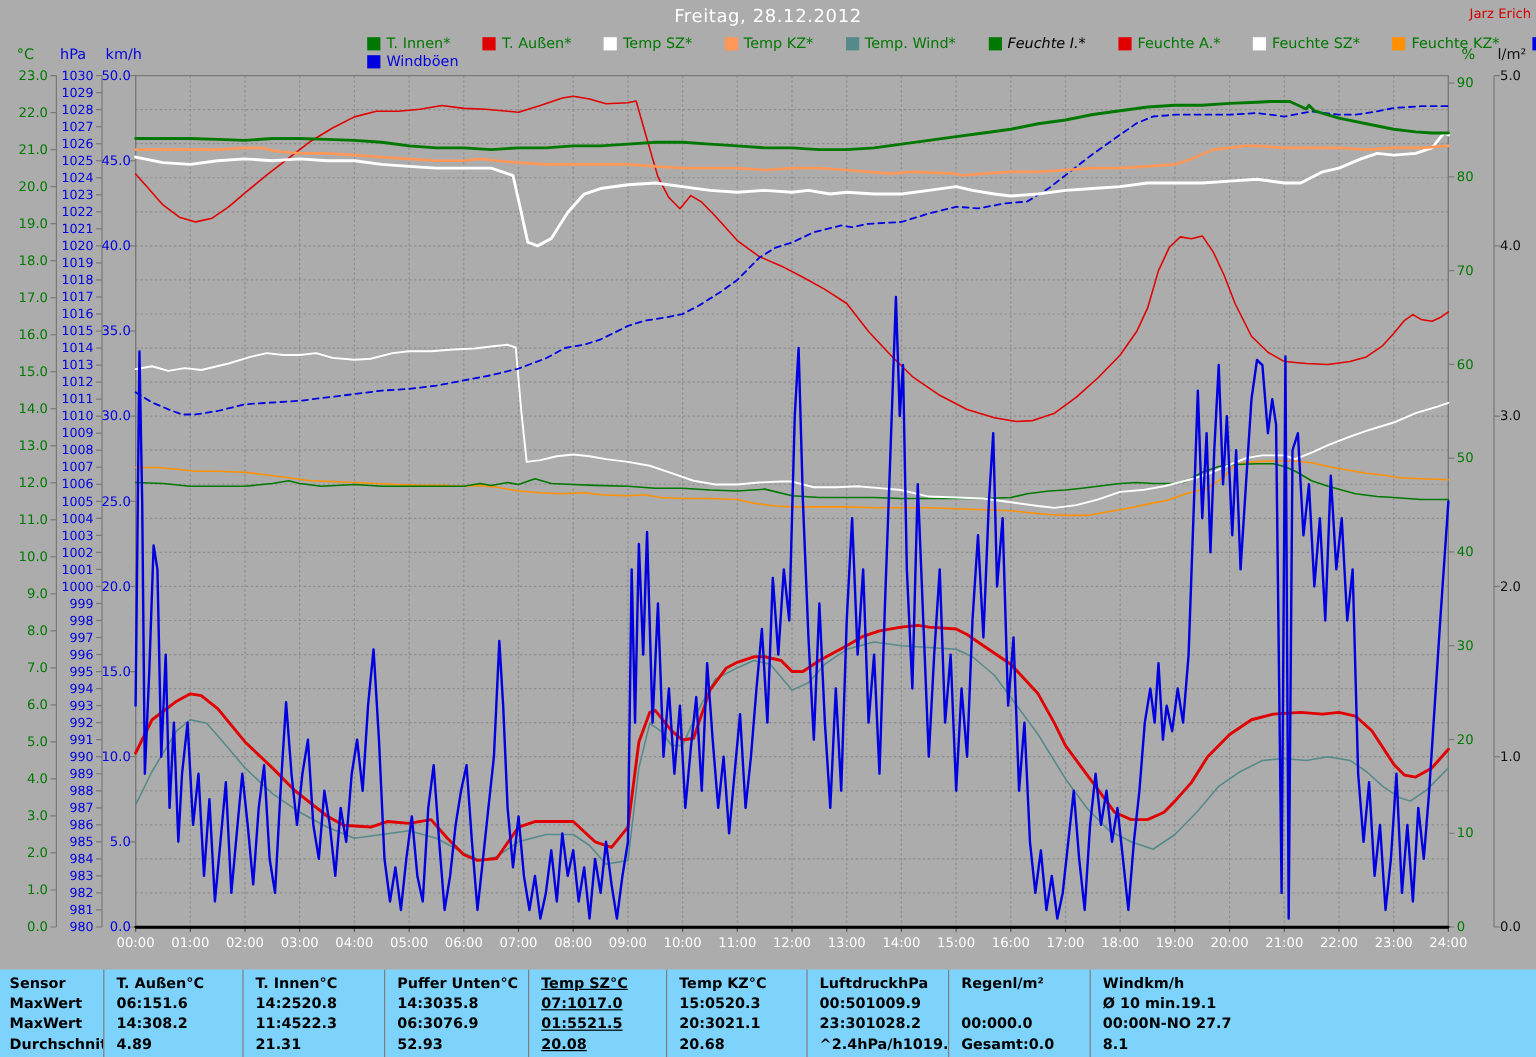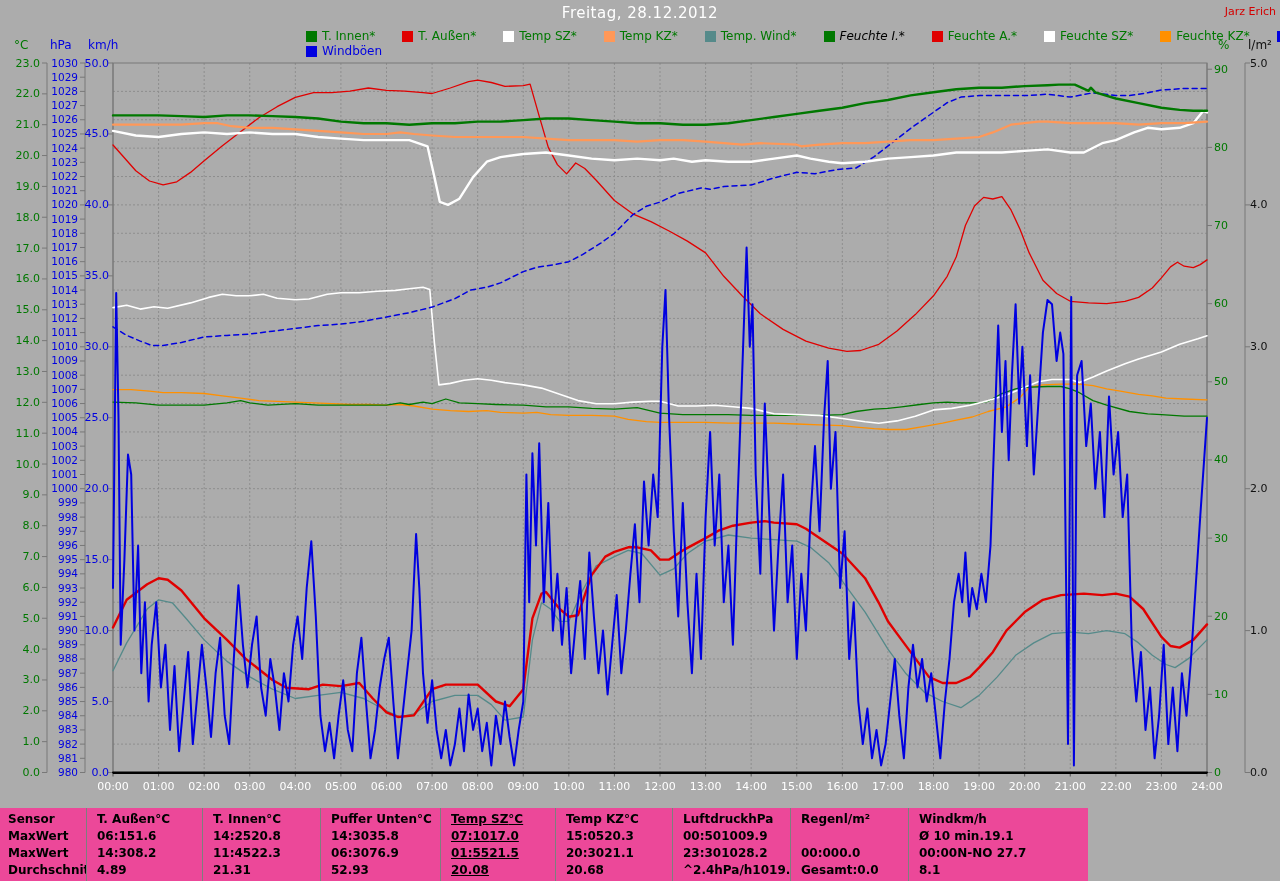--- a/index.html
+++ b/index.html
@@ -10,21 +10,21 @@
   #watermark{position:absolute;top:5px;right:4px;color:#D40000;font-size:11px;}
   .legendrow{position:absolute;left:306px;display:flex;gap:27px;white-space:nowrap;}
   #legend1{top:29px;}
   #legend2{top:44px;}
   .litem{display:flex;align-items:center;gap:5px;font-size:12px;}
   .lswatch{width:11px;height:11px;display:inline-block;}
   .unit-label{position:absolute;font-size:12px;}
   #chart-wrap{position:absolute;top:0;left:0;width:1280px;height:806px;}
   svg text{font-family:"DejaVu Sans","Liberation Sans",sans-serif;}
   
-  #wtable{position:absolute;top:808px;left:0;width:1088px;height:73px;background:#ec4899;
+  #wtable{position:absolute;top:808px;left:0;width:1280px;height:73px;background:#7dd3fc;
     display:flex;color:#000;font-weight:bold;font-size:12px;}
   .wcol{display:flex;flex-direction:column;box-sizing:border-box;padding-top:3px;}
   .wcol.sep{border-left:1px solid #7e7e7e;}
   .wrow{height:17px;line-height:17px;display:flex;
     padding:0 6px 0 10px;white-space:nowrap;overflow:hidden;}
   .wrow .t{flex:0 0 auto;}
   .wrow .v{flex:0 0 auto;text-align:right;}
   .labelcol .wrow{padding-left:8px;justify-content:flex-start;}
 </style>
 </head>

